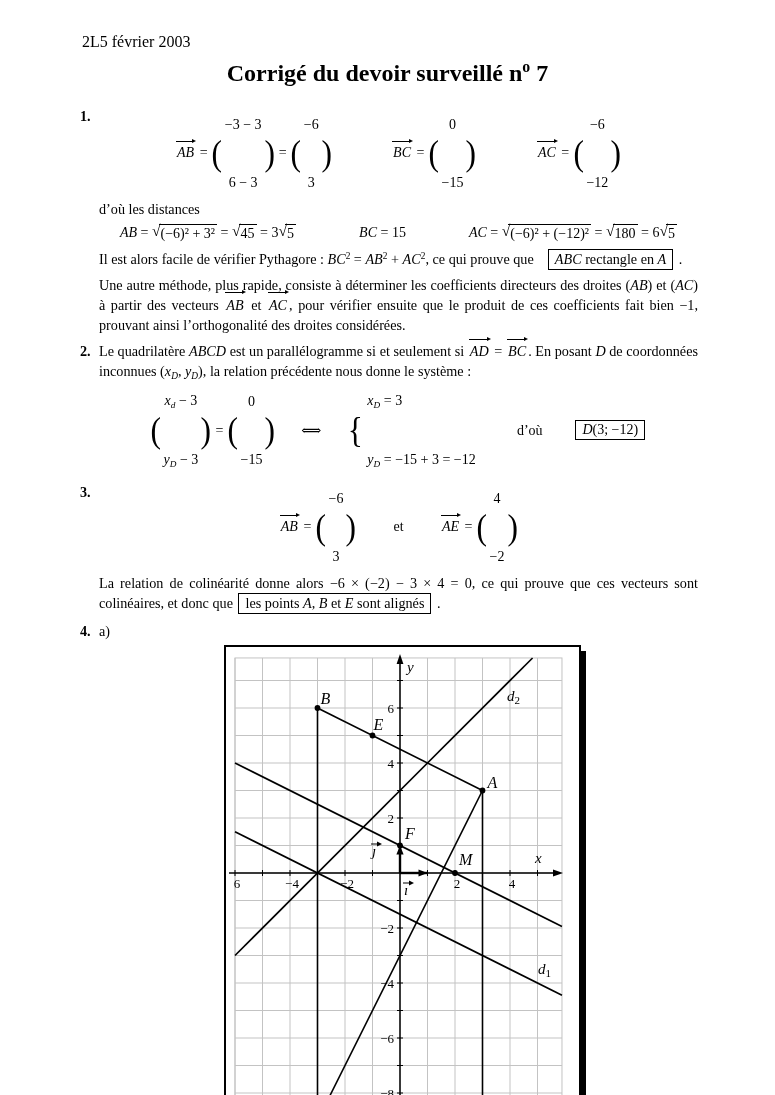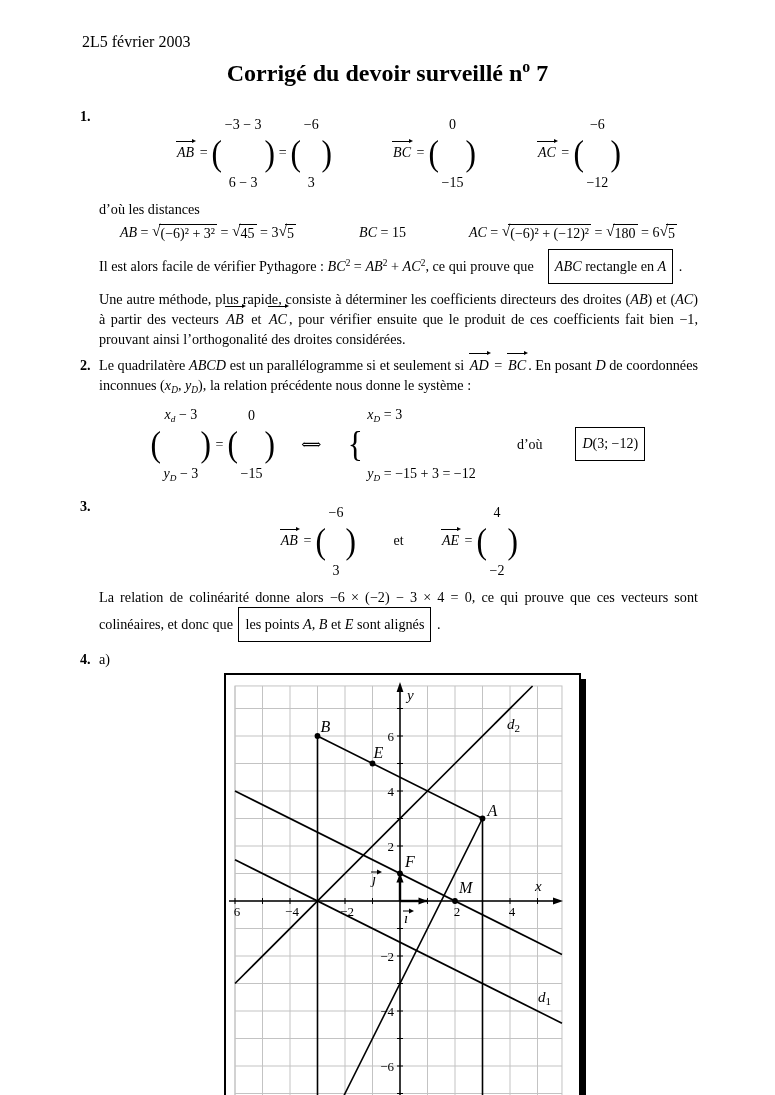--- a/index.html
+++ b/index.html
@@ -21,21 +21,21 @@
   .vbar::before{content:"";position:absolute;left:0;right:3px;top:60%;border-top:1px solid #000;}
   .vbar::after{content:"";position:absolute;right:0;top:60%;transform:translateY(-50%);border:2.6px solid transparent;border-left:4.5px solid #000;border-right:0;width:0;height:0;}
   .sqrt{display:inline-flex;align-items:flex-start;}
   .rad{line-height:1;position:relative;top:-0.06em;margin-right:-2px;font-size:1.12em;}
   .radicand{border-top:1px solid #000;padding:0 2px 0 2px;}
   .cvec,.sys{display:inline-flex;align-items:center;vertical-align:middle;}
   .paren{font-size:2.5em;line-height:0.85;font-weight:300;font-family:"Liberation Serif",serif;transform:scaleX(0.9);}
   .rows{display:inline-flex;flex-direction:column;align-items:center;line-height:1.25;padding:0 2px;gap:40px;}
   .sys .rows{align-items:flex-start;padding-left:4px;}
   .row{white-space:nowrap;}
-  .mbox{display:inline-block;border:1px solid #000;padding:7px 6px;margin:0 2px;line-height:1.3;}
+  .mbox{display:inline-block;border:1px solid #000;padding:0 6px;margin:0 2px;line-height:1.3;}
   .figwrap{margin-left:125px;margin-top:4px;}
   svg text{font-family:"Liberation Serif","DejaVu Serif",serif;}
 </style>
 </head>
 <body>
 
 <div class="page">
   <div class="hdr">
     <span>2L</span>
     <span>5 février 2003</span>

